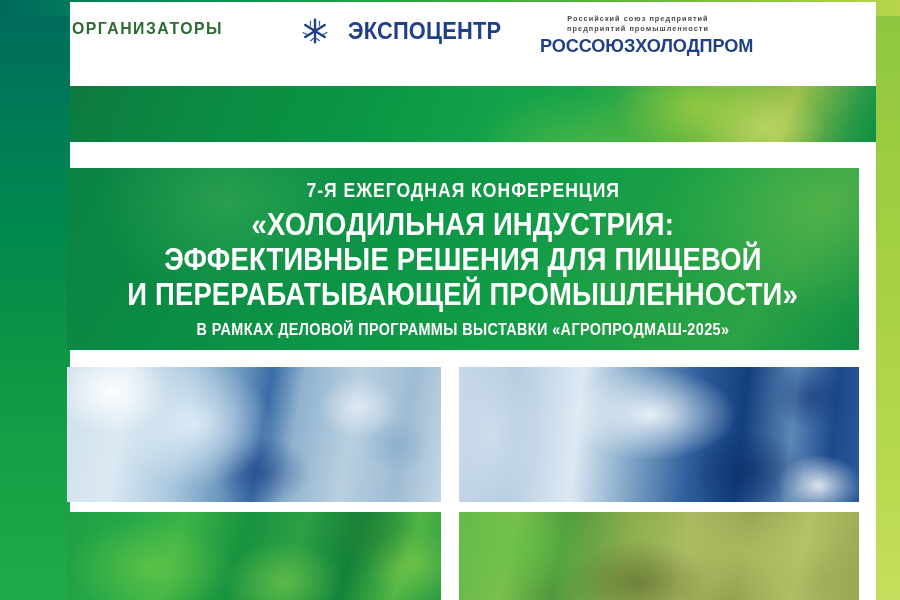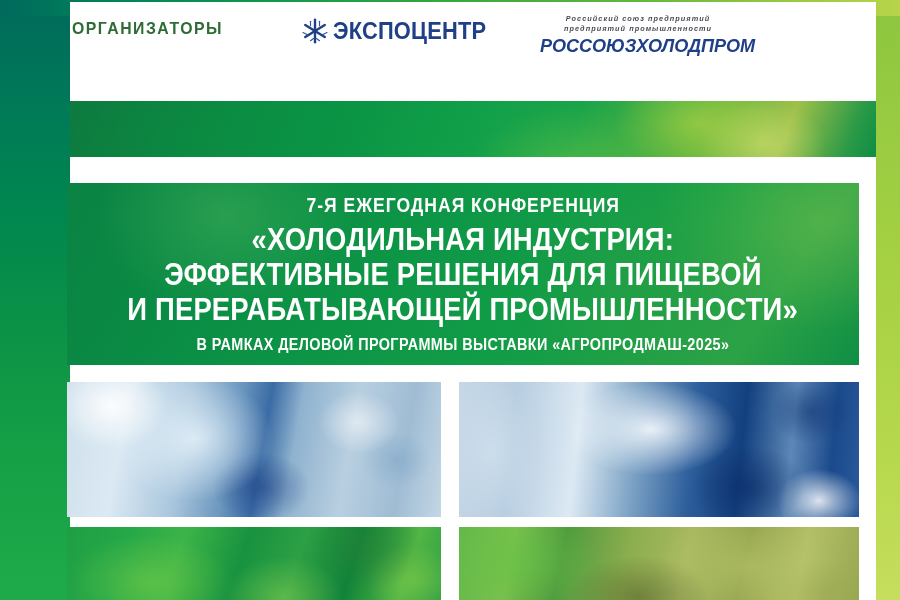--- a/index.html
+++ b/index.html
@@ -65,41 +65,40 @@
     font-family: "Liberation Sans", sans-serif;
     white-space: nowrap;
     transform: scaleX(0.93);
     transform-origin: left center;
   }
 
   
   #expo-logo {
     position: absolute;
     left: 230px; top: 14px;
-    display: flex; align-items: center; gap: 3px;
+    display: flex; align-items: center; gap: 18px;
   }
   #expo-mark { width: 30px; height: 30px; display: block; }
   #expo-word {
     color: #1f3f87;
     font-size: 23px;
     font-weight: bold;
     letter-spacing: 0.2px;
     font-family: "Liberation Sans", sans-serif;
     white-space: nowrap;
     transform: scaleX(0.95);
     transform-origin: left center;
   }
 
   
   #ross-logo {
     position: absolute;
     left: 468px; top: 12px;
     width: 200px;
     text-align: center;
-    font-style: italic;
   }
   .ross-sub {
     color: #4a4a52;
     font-size: 7.3px;
     font-weight: bold;
     letter-spacing: 1.05px;
     line-height: 10px;
     white-space: nowrap;
     font-family: "Liberation Sans", sans-serif;
   }
@@ -112,21 +111,20 @@
     white-space: nowrap;
     font-family: "Liberation Sans", sans-serif;
     transform: scaleX(0.98);
   }
 
   
   .tile {
     position: absolute;
     overflow: hidden;
     background-color: #737373;
-    margin-top: 15px;
   }
 
   
   #band-green {
     left: 70px; top: 86px;
     width: 806px; height: 56px;
   }
   #band-green .tex {
     position: absolute; inset: 0;
     background:

